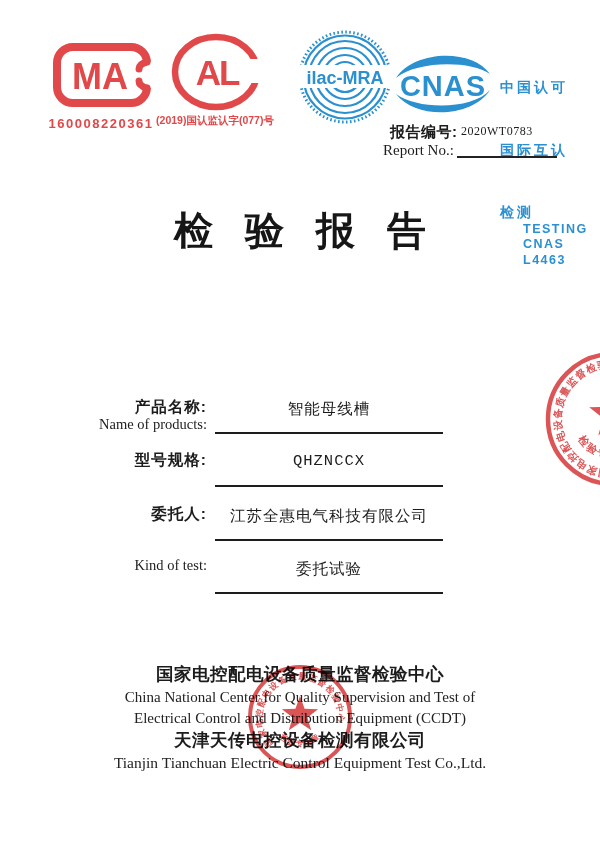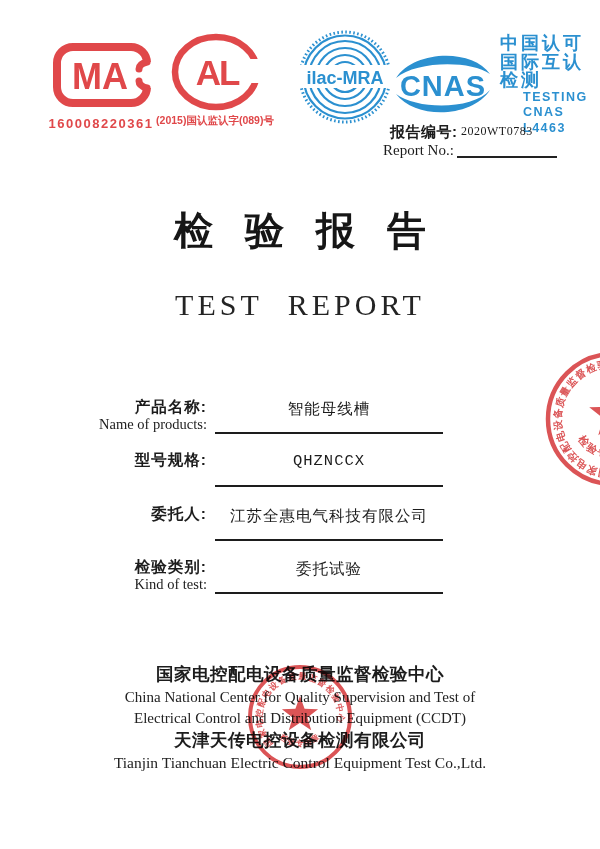--- a/index.html
+++ b/index.html
@@ -21,21 +21,21 @@
     text-align: center; color: #e0484a;
     font-size: 13px; font-weight: bold; letter-spacing: 1.5px;
   }
   .cal-caption {
     left: 155px; top: 114px; width: 120px;
     text-align: center; color: #e0484a;
     font-size: 10.5px; font-weight: bold;
     white-space: nowrap;
   }
   .cnas-lines { left: 500px; top: 34px; color: #2b90d0; }
-  .cnas-lines .zh { font-size: 18px; font-weight: bold; letter-spacing: 3px; line-height: 18.5px; }
+  .cnas-lines .zh { font-size: 14px; font-weight: bold; letter-spacing: 3px; line-height: 18.5px; margin-top: 44px; }
   .cnas-lines .en { font-size: 12.5px; font-weight: bold; letter-spacing: 1.5px; line-height: 15.5px; margin-left: 23px; }
 
   
   .repno-zh { left: 390px; top: 123px; font-size: 15px; font-weight: bold; letter-spacing: 0.5px; }
   .repno-val { left: 461px; top: 124px; font-size: 12px; font-family: "Liberation Serif", serif; letter-spacing: 0.5px; }
   .repno-en { left: 383px; top: 142px; font-size: 15px; font-family: "Liberation Serif", serif; }
   .repno-line { left: 457px; top: 142px; width: 100px; height: 16px; border-bottom: 2px solid #222; }
 
   
   .title-zh {
@@ -82,21 +82,21 @@
     <path d="M97,48 q-8,-2 -8,-7" fill="none" stroke="#e0484a" stroke-width="7" stroke-linecap="round"></path>
     <text x="50" y="49" text-anchor="middle" font-size="36" font-weight="bold" fill="#e0484a">MA</text>
   </svg>
   <div class="abs cma-number">160008220361</div>
 
   <svg class="abs" style="left:168px; top:33px;" width="96" height="80" viewBox="0 0 96 80">
     <ellipse cx="48" cy="39" rx="41" ry="35" fill="none" stroke="#e0484a" stroke-width="6.5"></ellipse>
     <rect x="82" y="26" width="14" height="24" fill="#ffffff"></rect>
     <text x="49" y="52" text-anchor="middle" font-size="35" font-weight="bold" letter-spacing="-2" fill="#e0484a">AL</text>
   </svg>
-  <div class="abs cal-caption">(2015)国认监认字(089)号</div>
+  <div class="abs cal-caption">(2019)国认监认字(077)号</div>
 
   <svg class="abs" style="left:297px; top:29px;" width="96" height="96" viewBox="0 0 96 96">
     <circle cx="48" cy="48" r="45" fill="none" stroke="#2b90d0" stroke-width="3" stroke-dasharray="1.6 2.4"></circle>
     <g fill="none" stroke="#2b90d0" stroke-width="2.2">
       <circle cx="48" cy="48" r="8"></circle>
         <circle cx="48" cy="48" r="15"></circle>
       <circle cx="48" cy="48" r="22"></circle>
         <circle cx="48" cy="48" r="29"></circle>
       <circle cx="48" cy="48" r="36"></circle>
         <circle cx="48" cy="48" r="41.5"></circle>
@@ -118,21 +118,20 @@
     <div class="en">TESTING</div>
     <div class="en">CNAS L4463</div>
   </div>
 
   <div class="abs repno-zh">报告编号:</div>
   <div class="abs repno-val">2020WT0783</div>
   <div class="abs repno-en">Report No.:</div>
   <div class="abs repno-line"></div>
 
   <div class="abs title-zh">检验报告</div>
-  <div class="abs title-en">TEST REPORT</div>
 
   <div class="field" style="top:397px;">
     <div class="f-labels">
       <div class="f-zh">产品名称:</div>
       <div class="f-en">Name of products:</div>
     </div>
     <div class="f-value">智能母线槽</div>
   </div>
 
   <div class="field" style="top:450px;">
@@ -144,21 +143,20 @@
 
   <div class="field" style="top:504px;">
     <div class="f-labels">
       <div class="f-zh">委托人:</div>
     </div>
     <div class="f-value">江苏全惠电气科技有限公司</div>
   </div>
 
   <div class="field" style="top:557px;">
     <div class="f-labels">
-      <div class="f-zh">检验类别:</div>
       <div class="f-en">Kind of test:</div>
     </div>
     <div class="f-value">委托试验</div>
   </div>
 
   <div class="footer">
     <div class="ft-zh">国家电控配电设备质量监督检验中心</div>
     <div class="ft-en">China National Center for Quality Supervision and Test of</div>
     <div class="ft-en">Electrical Control and Distribution Equipment (CCDT)</div>
     <div class="ft-zh">天津天传电控设备检测有限公司</div>

